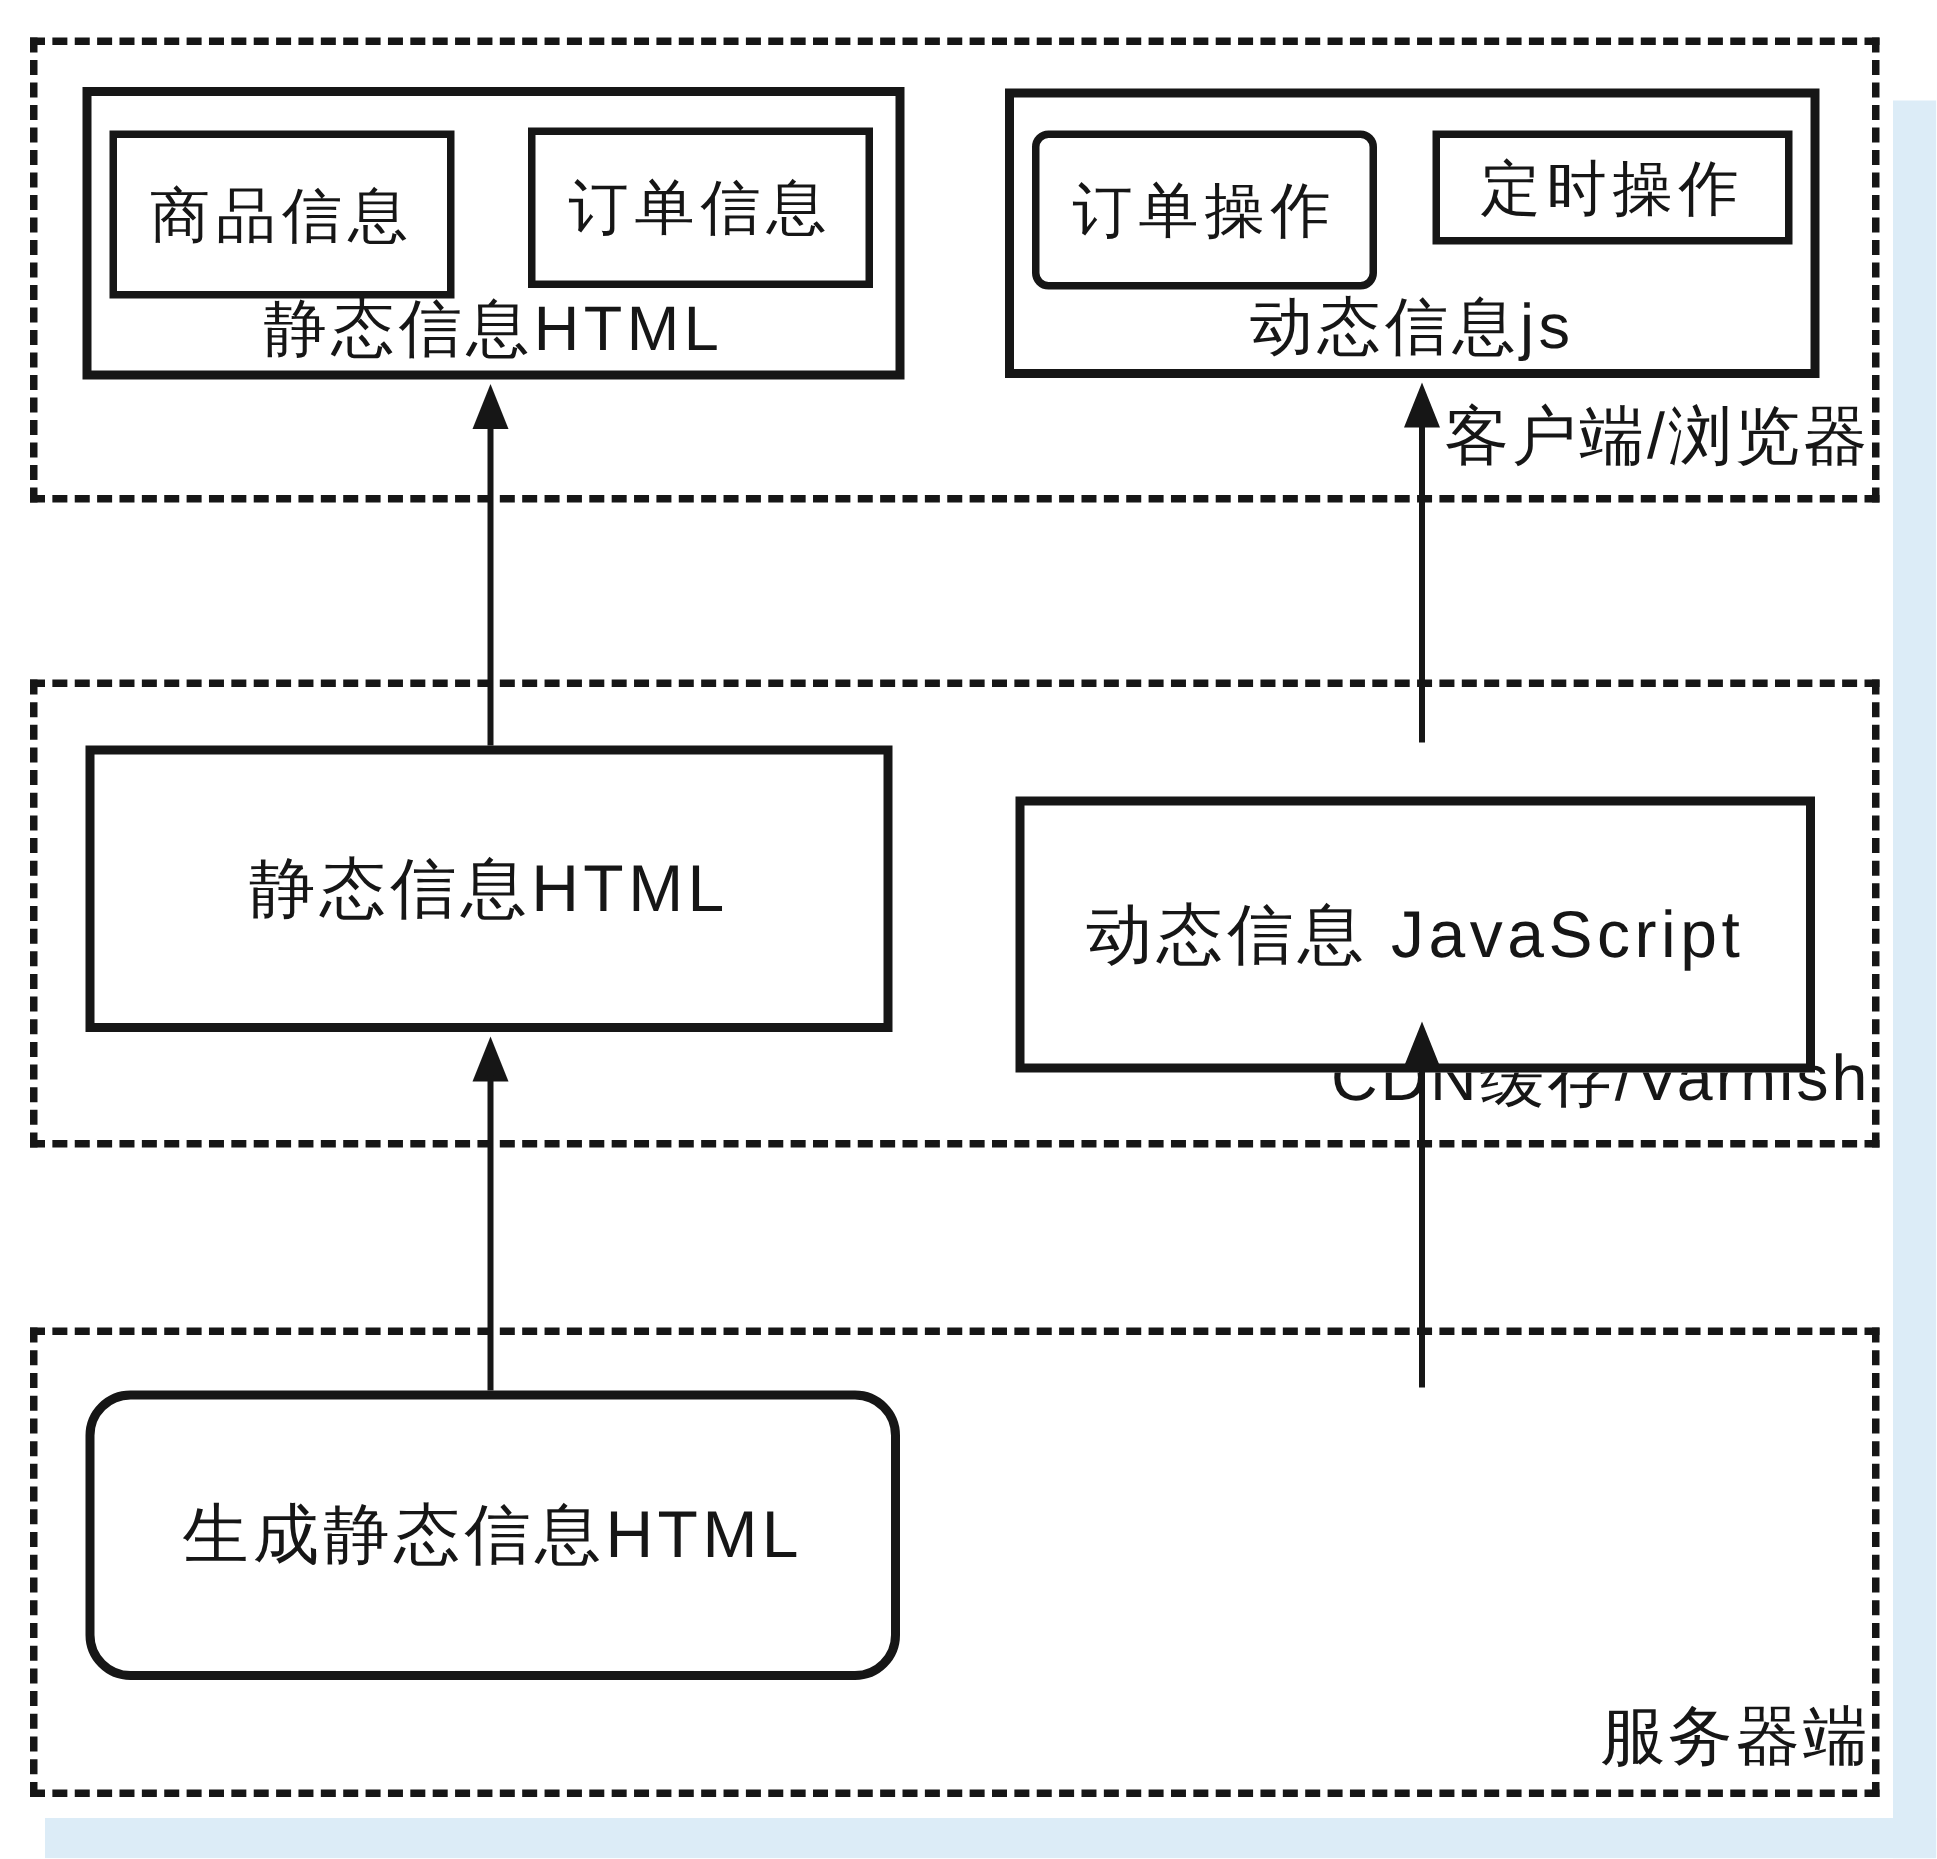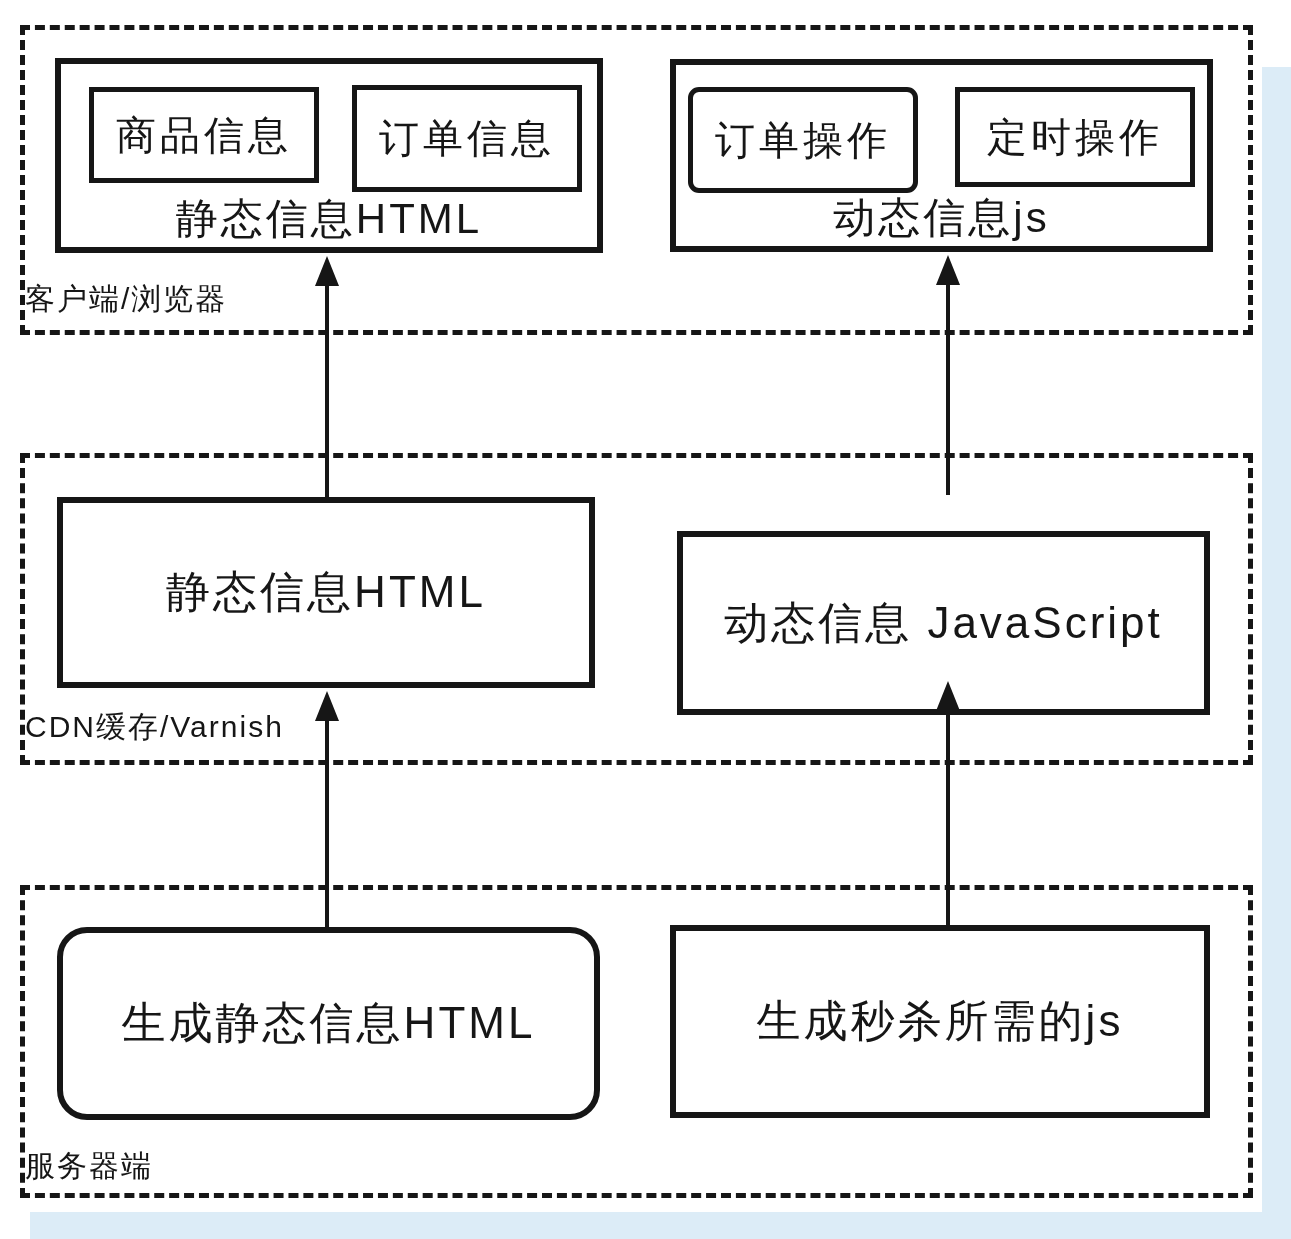--- a/index.html
+++ b/index.html
@@ -7,22 +7,22 @@
   #canvas {
     position:relative; width:1291px; height:1239px; overflow:hidden;
     background:var(--bg); color:var(--line);
     font-family:"Liberation Sans", sans-serif;
   }
   .layer {
     position:absolute; left:20px; width:1233px;
     border:5px dashed var(--line); box-sizing:border-box;
   }
   .layer-label {
-    position:absolute; left:0; right:1px; text-align:left;
-    font-size:30px; letter-spacing:2px; white-space:nowrap;
+    position:absolute; left:0; right:1px; text-align:right;
+    font-size:43px; letter-spacing:2px; white-space:nowrap;
   }
   .box {
     position:absolute; background:var(--bg);
     border:6px solid var(--line); box-sizing:border-box;
   }
   .inner-box {
     position:absolute; background:var(--bg);
     border:5px solid var(--line); box-sizing:border-box;
     display:flex; align-items:center; justify-content:center;
     font-size:40px; letter-spacing:4px; white-space:nowrap;
@@ -47,46 +47,45 @@
 </head>
 <body>
 
 <div id="canvas">
 
   <div class="layer" style="top:25px; height:310px;">
     <div class="layer-label" style="bottom:10px;">客户端/浏览器</div>
   </div>
 
   <div class="box" style="left:55px; top:58px; width:548px; height:195px;">
-    <div class="inner-box" style="left:12px; top:23px; width:230px; height:96px;margin-left:16px;">商品信息</div>
+    <div class="inner-box" style="left:12px; top:23px; width:230px; height:112px;">商品信息</div>
     <div class="inner-box" style="left:291px; top:21px; width:230px; height:107px;">订单信息</div>
     <div class="box-title">静态信息HTML</div>
   </div>
 
   <div class="box" style="left:670px; top:59px; width:543px; height:193px;">
     <div class="inner-box" style="left:12px; top:22px; width:230px; height:106px;border-radius:11px;">订单操作</div>
-    <div class="inner-box" style="left:279px; top:22px; width:240px; height:100px;">定时操作</div>
+    <div class="inner-box" style="left:279px; top:22px; width:240px; height:76px;">定时操作</div>
     <div class="box-title">动态信息js</div>
   </div>
 
   <div class="layer" style="top:453px; height:312px;">
     <div class="layer-label" style="bottom:12px;margin-top:38px;">CDN缓存/Varnish</div>
   </div>
 
   <div class="box big-box" style="left:57px; top:497px; width:538px; height:191px;">静态信息HTML</div>
 
   <div class="box big-box" style="left:677px; top:495px; width:533px; height:184px;margin-top:36px;">动态信息 JavaScript</div>
 
   <div class="layer" style="top:885px; height:313px;">
     <div class="layer-label" style="bottom:6px;">服务器端</div>
   </div>
 
   <div class="box big-box" style="left:57px; top:927px; width:543px; height:193px;border-radius:30px;">生成静态信息HTML</div>
 
-  <div class="box big-box" style="left:670px; top:925px; width:540px; height:193px;">生成秒杀所需的js</div>
 
   <div class="arrow">
     <div class="arrow-head" style="left:315px; top:256px;"></div>
     <div class="arrow-shaft" style="left:325px; top:282px; height:215px;"></div>
   </div>
 
   <div class="arrow">
     <div class="arrow-head" style="left:936px; top:255px;"></div>
     <div class="arrow-shaft" style="left:946px; top:281px; height:214px;"></div>
   </div>

